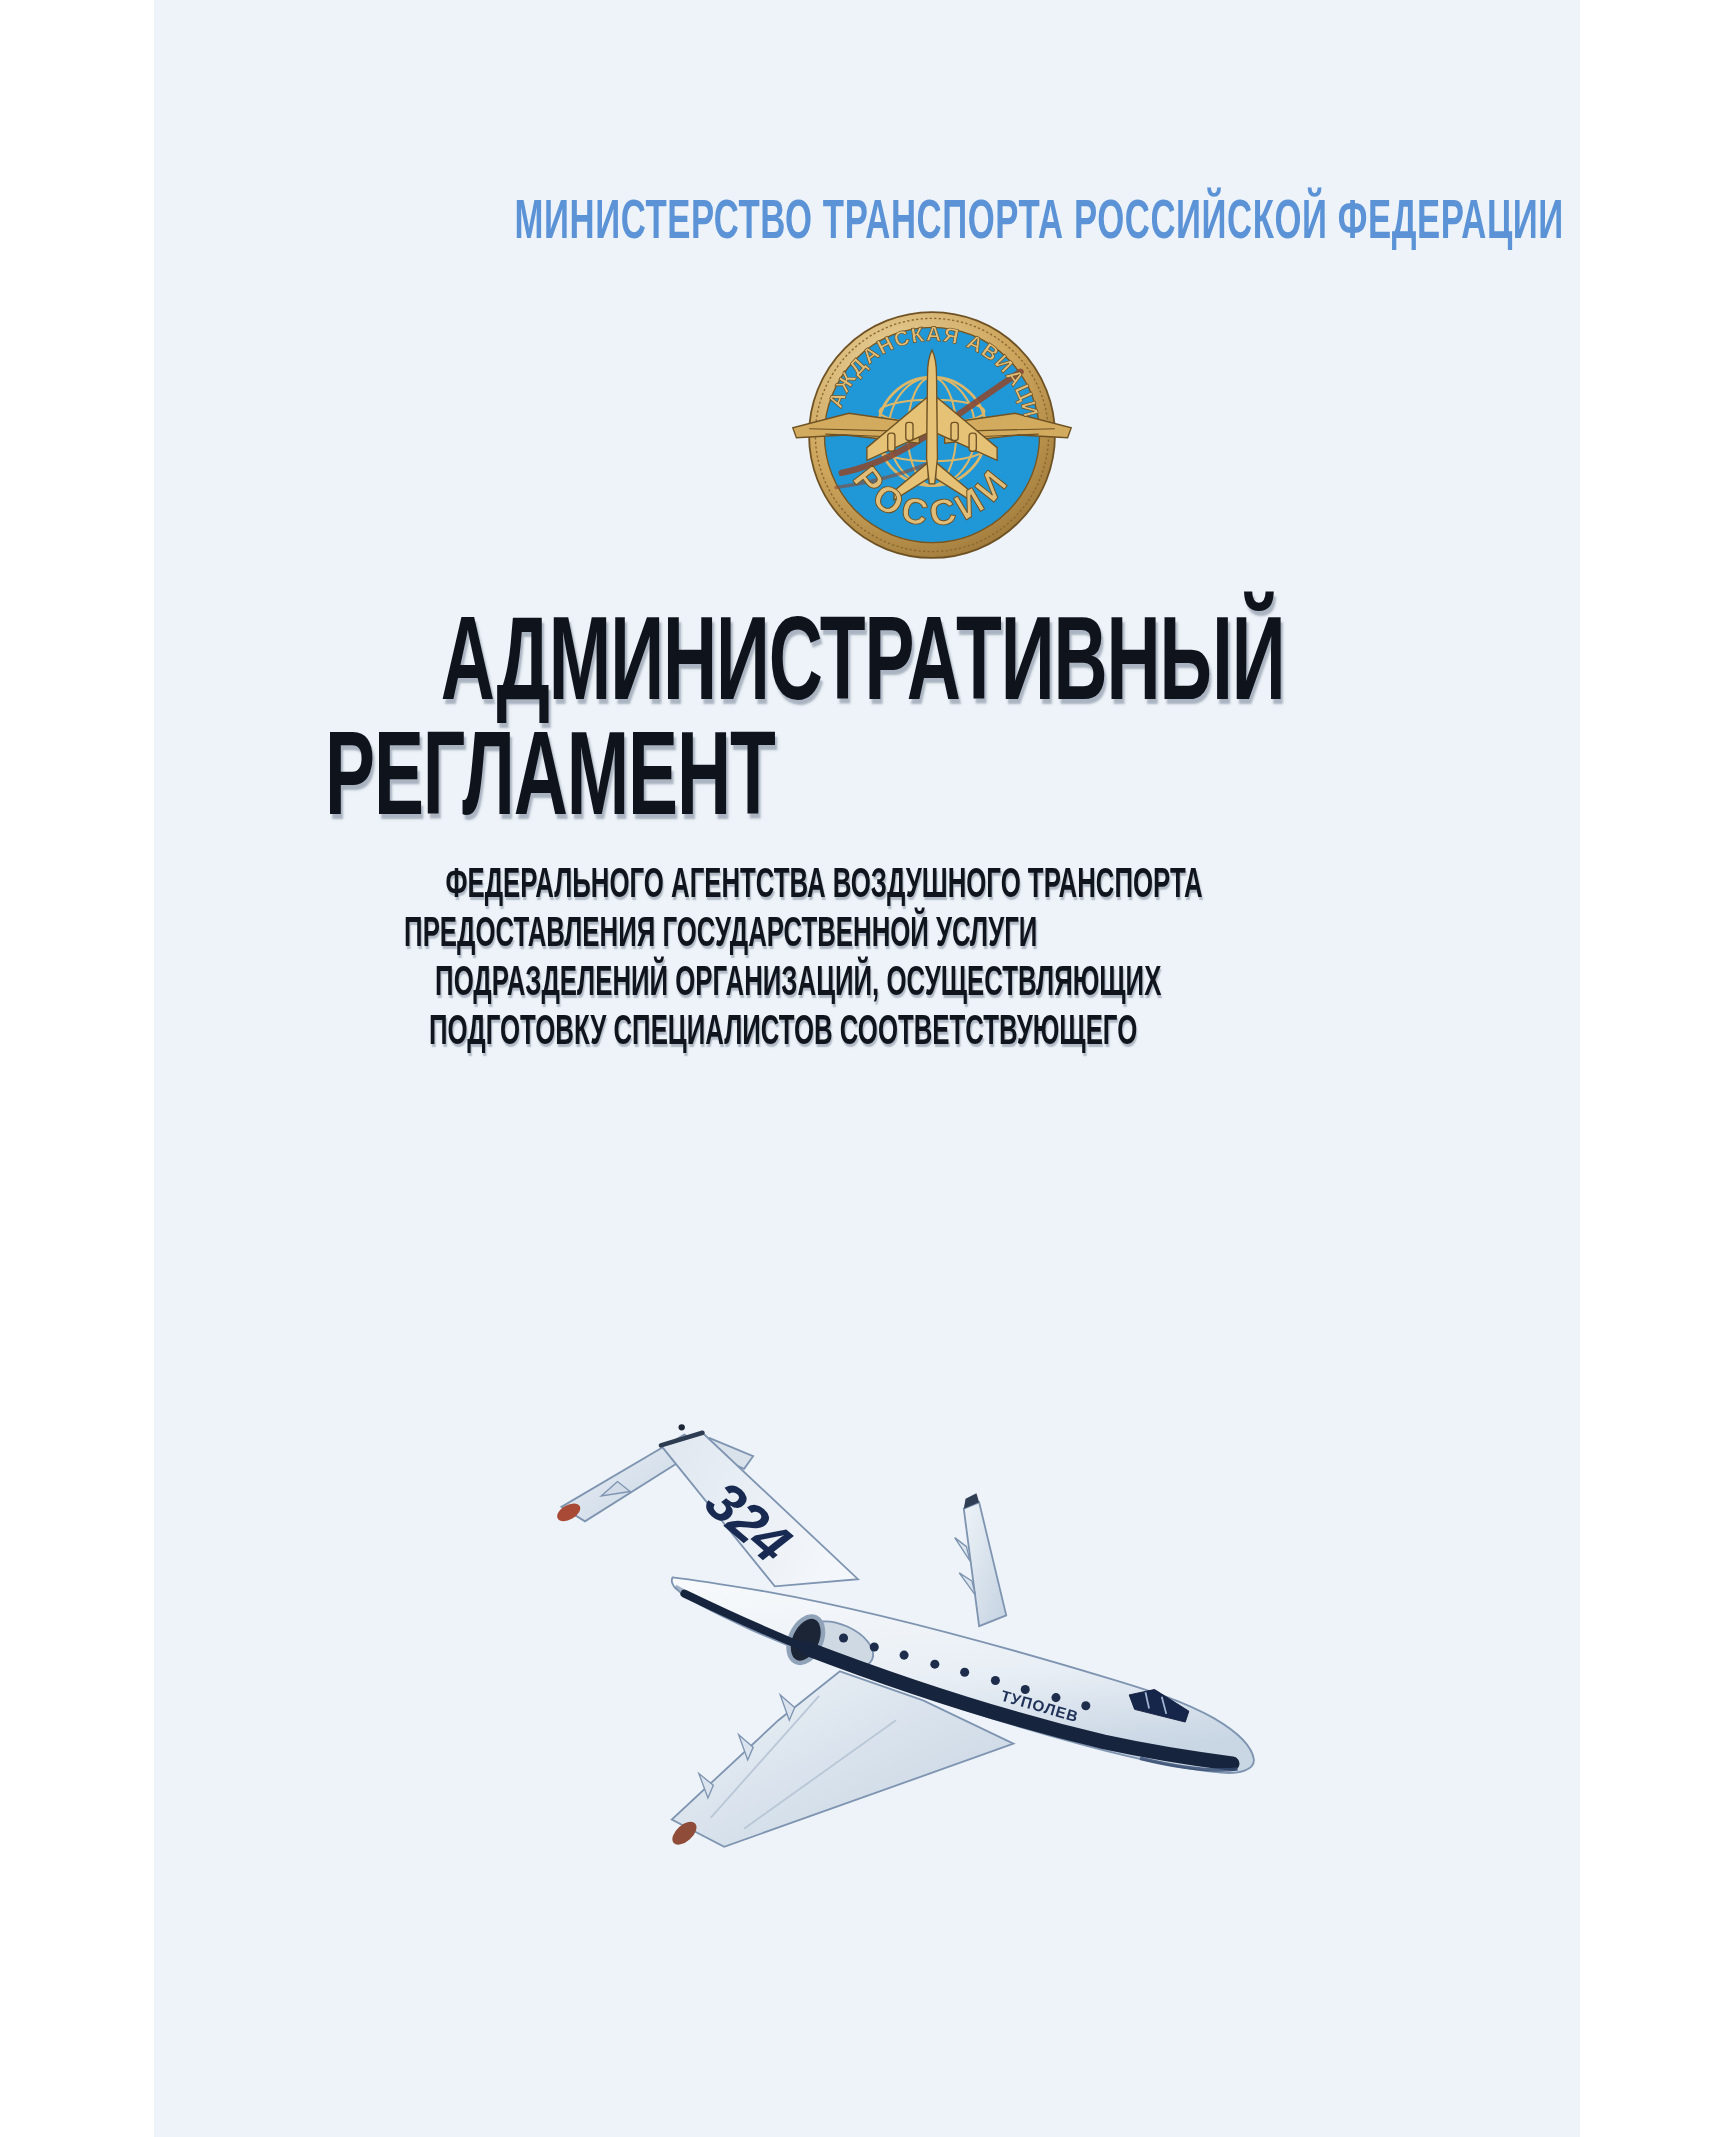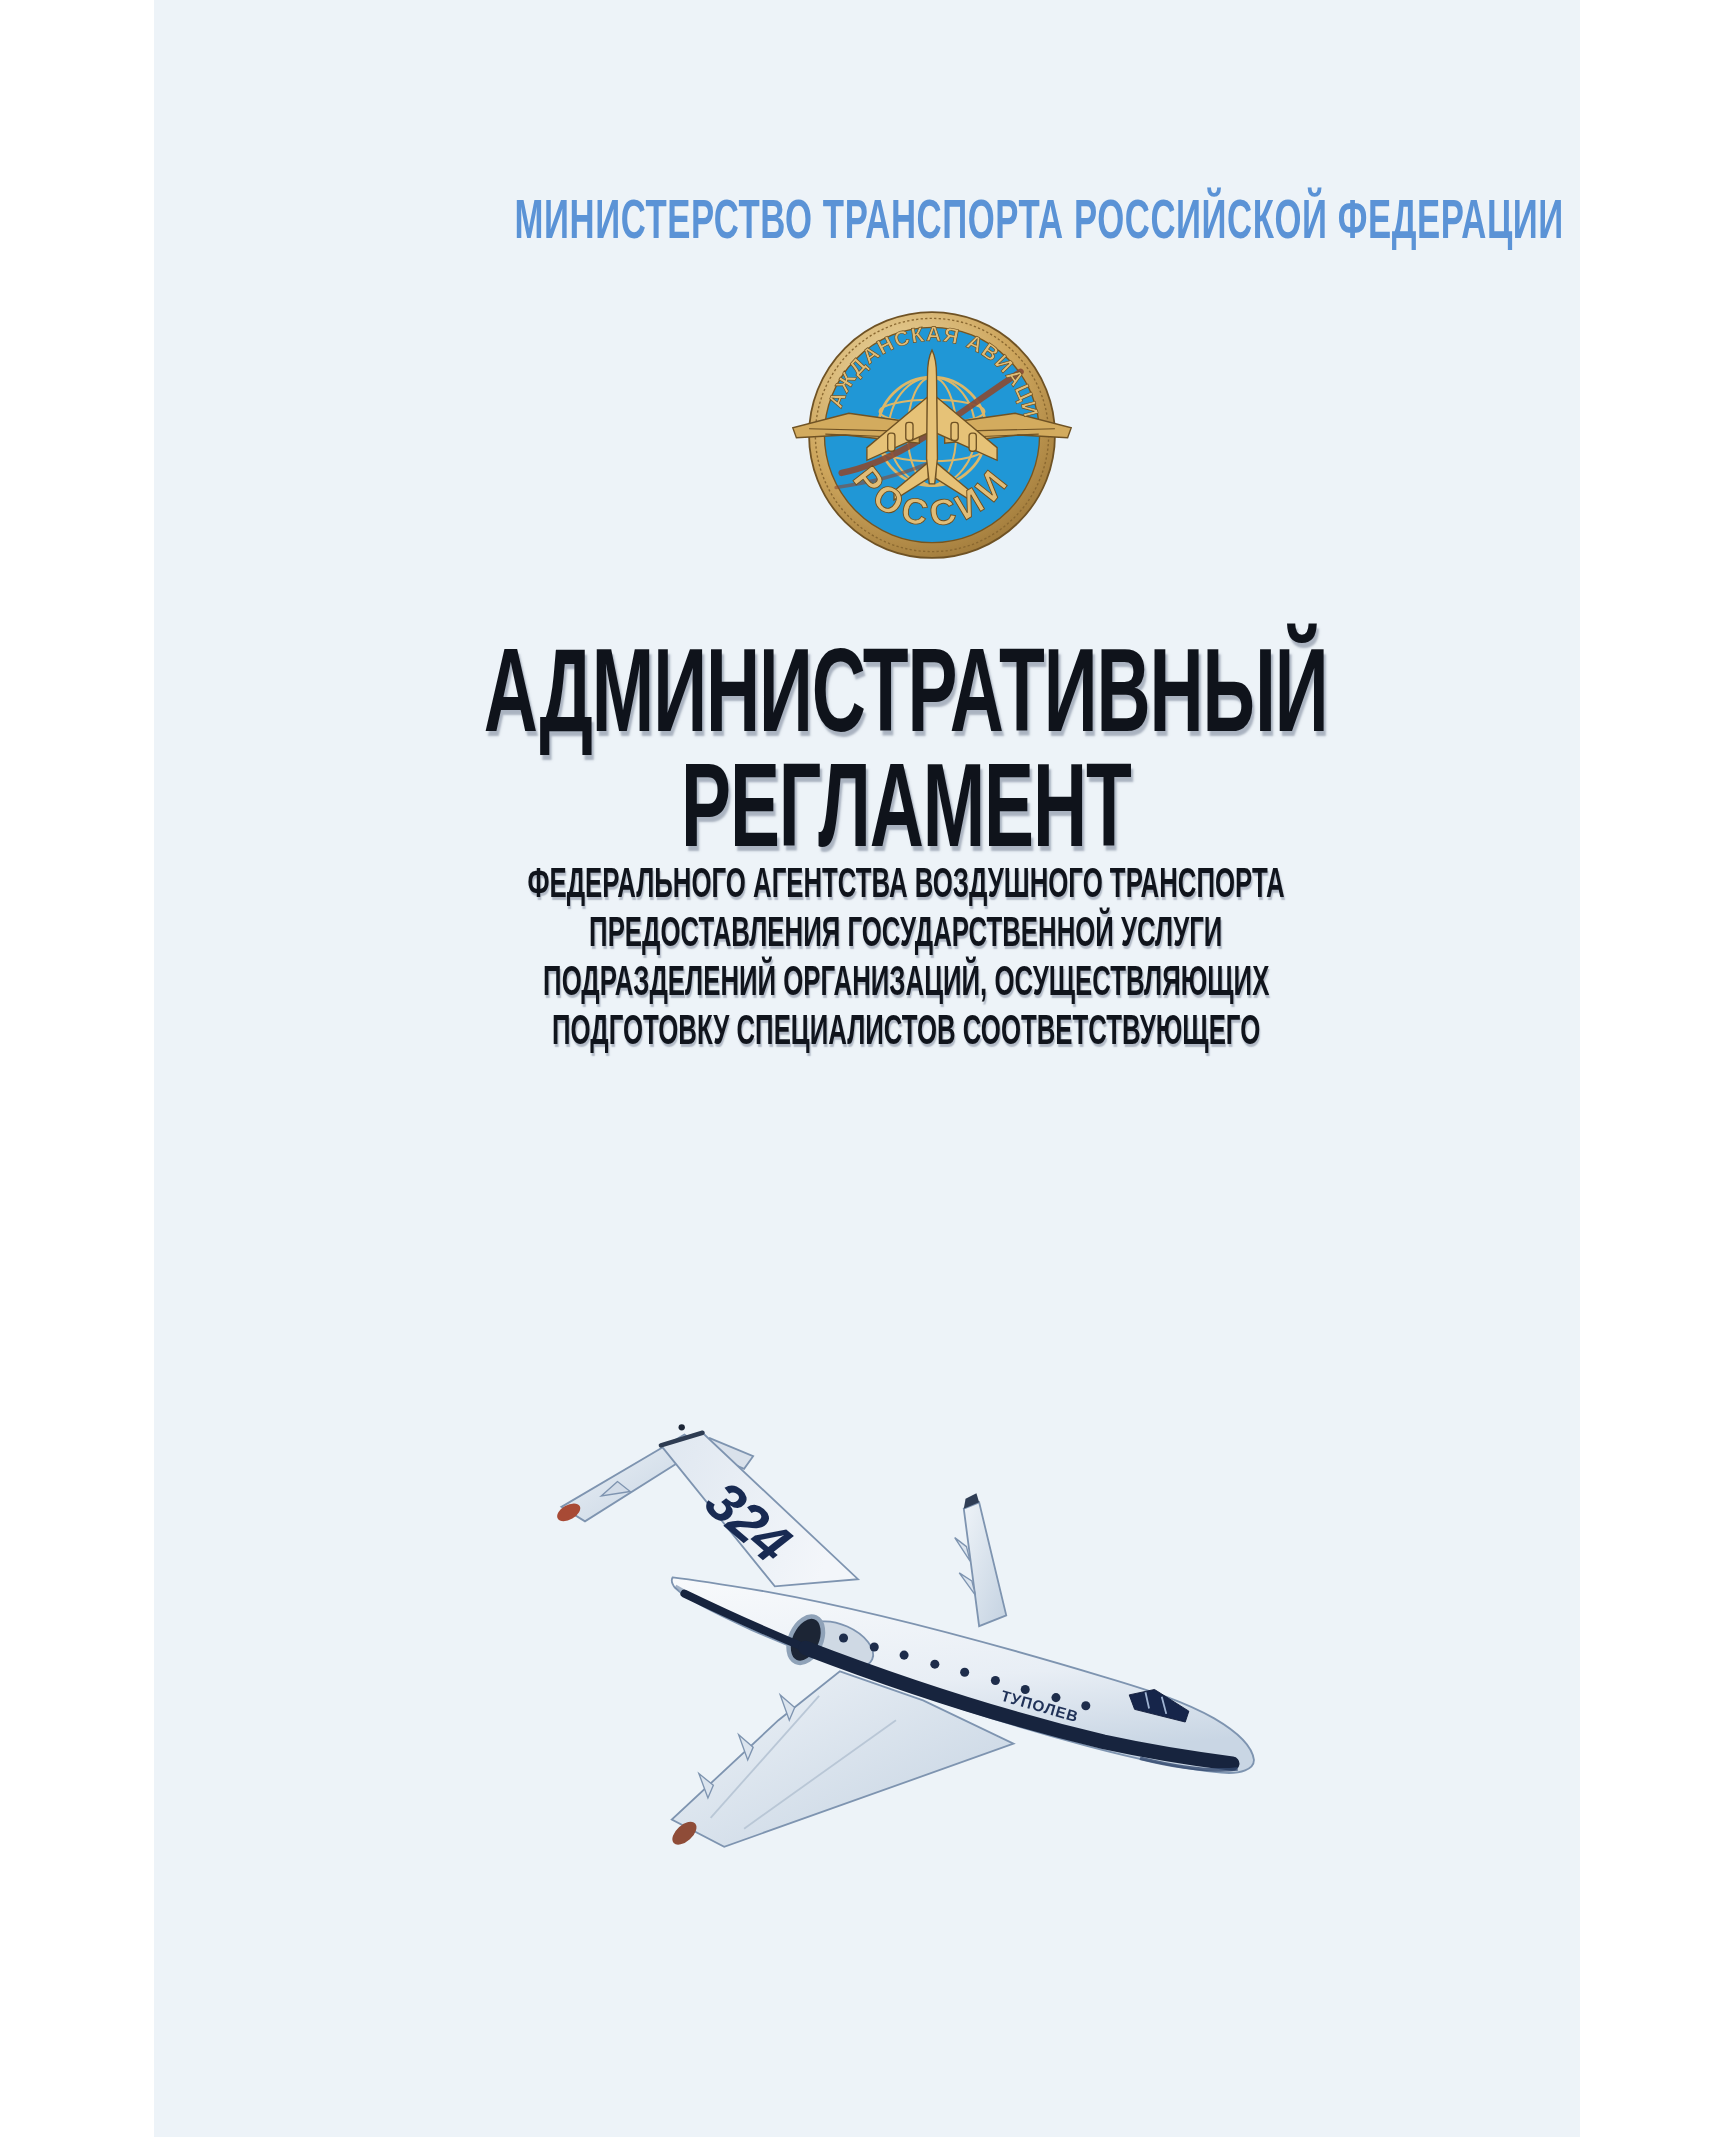--- a/index.html
+++ b/index.html
@@ -13,21 +13,20 @@
   .panel{
     position:absolute;
     left:154px;top:0;
     width:1426px;height:2138px;
     background:#edf3f8;
   }
   
   .row{
     position:absolute;
     left:193px;width:1426px;
-    text-align:center;
   }
   .cond{
     display:inline-block;
     white-space:nowrap;
     transform:scaleX(0.62);
     transform-origin:50% 50%;
   }
   .ministry{
     top:186px;
     font-size:56px;
@@ -35,21 +34,21 @@
     letter-spacing:0.9px;
     color:#5b93d6;
     line-height:65px;
   }
   .emblem{
     position:absolute;
     left:778px;top:303px;
     width:308px;height:264px;
   }
   .doc-title{
-    top:632px;
+    top:600px;
     font-size:119px;
     font-weight:bold;
     color:#0f131b;
     line-height:115px;
     letter-spacing:-1.8px;
     text-shadow:3.6px 4.5px 2.7px rgba(104,116,138,0.5);
   }
   .doc-title .cond{transform:scaleX(0.63);}
   .subtitle{
     top:858px;

